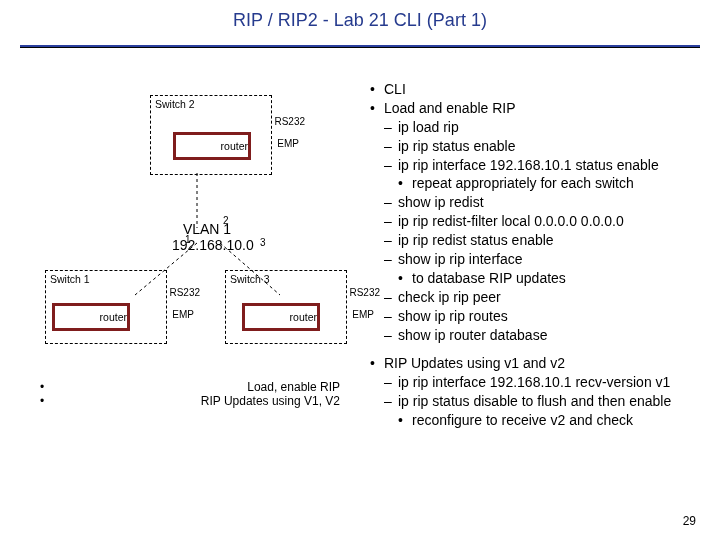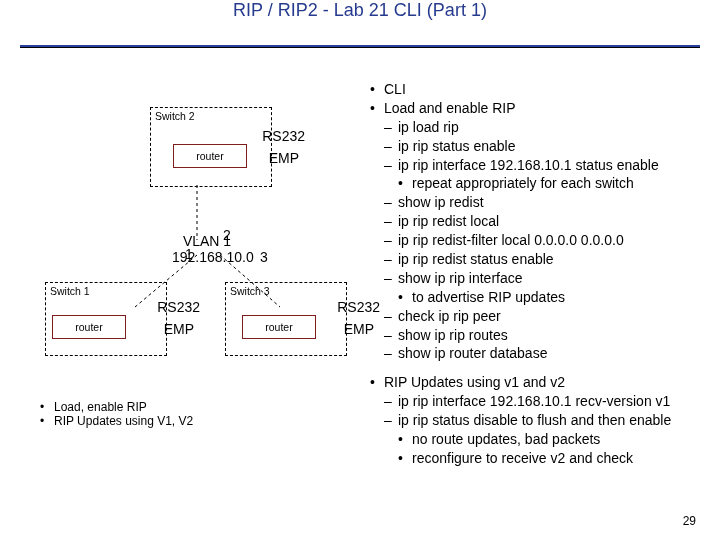--- a/index.html
+++ b/index.html
@@ -1,38 +1,38 @@
 <!DOCTYPE html>
 <html><head>
 <meta charset="utf-8">
 <style>
   html,body{margin:0;padding:0;width:720px;height:540px;background:#fff;font-family:Arial,Helvetica,sans-serif;color:#000;}
-  .title{color:#263b8e;font-size:18px;text-align:center;font-weight:400;}
+  .title{color:#263b8e;font-size:18px;text-align:center;padding-top:10px;font-weight:400;}
   .hr{position:absolute;left:20px;right:20px;top:45px;height:2px;background:#2a3f9e;border-bottom:1.5px solid #000;}
   .stage{position:absolute;left:20px;top:60px;width:680px;height:460px;}
   .right-col{position:absolute;left:350px;top:20px;width:330px;font-size:14px;line-height:1.35;}
   .right-col ul{list-style:none;margin:0;padding:0;}
   .b0>li{padding-left:14px;position:relative;}
   .b0>li::before{content:"•";position:absolute;left:0;top:0;}
   .b1{padding-left:18px;}
   .b1>li{padding-left:14px;position:relative;}
   .b1>li::before{content:"–";position:absolute;left:0;top:0;}
   .b2{padding-left:18px;}
   .b2>li{padding-left:14px;position:relative;}
   .b2>li::before{content:"•";position:absolute;left:0;top:0;}
-  .left-col{position:absolute;left:20px;top:340px;width:300px;font-size:12px;}
+  .left-col{position:absolute;left:20px;top:320px;width:300px;font-size:12px;text-align:right;}
   .left-col ul{list-style:none;margin:0;padding:0;}
   .left-col .b0>li{padding-left:14px;position:relative;}
   .left-col .b0>li::before{content:"•";position:absolute;left:0;top:0;}
   .pagenum{position:absolute;right:24px;bottom:12px;font-size:12px;margin-top:21px;}
-  .diagram{position:absolute;left:55px;top:47px;width:280px;height:250px;}
+  .diagram{position:absolute;left:55px;top:35px;width:280px;height:250px;}
   .sbox{position:absolute;border:1px dashed #000;font-size:10.5px;}
   .sbox .lbl{position:absolute;left:4px;top:2px;}
-  .rbox{position:absolute;border:1px solid #7f1d1d;font-size:10.5px;display:flex;align-items:center;justify-content:center;}
-  .small{font-size:14px;position:absolute;padding-left:20px;}
+  .rbox{position:absolute;border:3px solid #7f1d1d;font-size:10.5px;display:flex;align-items:center;justify-content:flex-end;}
+  .small{font-size:10px;position:absolute;padding-left:20px;}
   .vcenter{position:absolute;font-size:14px;text-align:center;width:70px;}
   svg.wires{position:absolute;left:0;top:0;}
 </style>
 </head>
 <body>
 
 <div class="title">RIP / RIP2 - Lab 21 CLI (Part 1)</div>
 <div class="hr"></div>
 
 <div class="stage">
@@ -93,43 +93,41 @@
       <li><span>Load and enable RIP</span>
         <ul class="b1">
           <li>ip load rip</li>
           <li>ip rip status enable</li>
           <li><span>ip rip interface 192.168.10.1 status enable</span>
             <ul class="b2">
                 <li>repeat appropriately for each switch</li>
               </ul>
           </li>
           <li>show ip redist</li>
-          <li>ip rip redist local</li>
           <li>ip rip redist-filter local 0.0.0.0 0.0.0.0</li>
           <li>ip rip redist status enable</li>
           <li><span>show ip rip interface</span>
             <ul class="b2">
-                <li>to advertise RIP updates</li>
+                <li>to database RIP updates</li>
               </ul>
           </li>
           <li>check ip rip peer</li>
           <li>show ip rip routes</li>
           <li>show ip router database</li>
         </ul>
       </li>
     </ul>
     <div style="height:10px;"></div>
     <ul class="b0">
       <li><span>RIP Updates using v1 and v2</span>
         <ul class="b1">
           <li><span>ip rip interface 192.168.10.1 recv-version v1</span>
           </li>
           <li><span>ip rip status disable to flush and then enable</span>
             <ul class="b2">
-              <li>no route updates, bad packets</li>
               <li>reconfigure to receive v2 and check</li>
             </ul>
           </li>
         </ul>
       </li>
     </ul>
   </div>
 
 </div>
 

